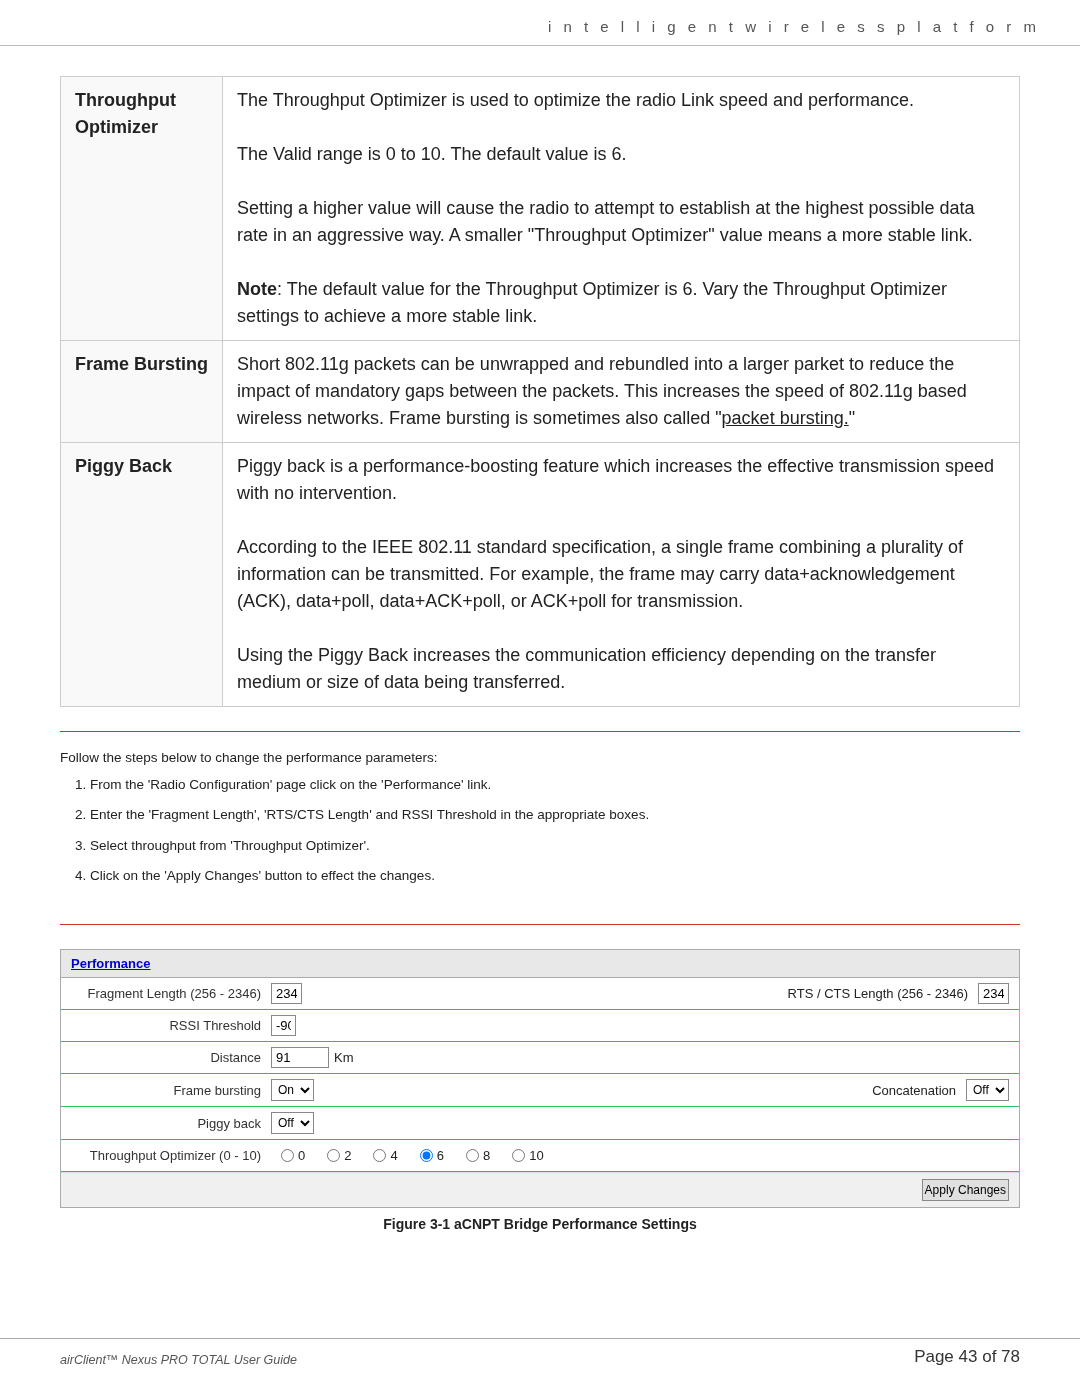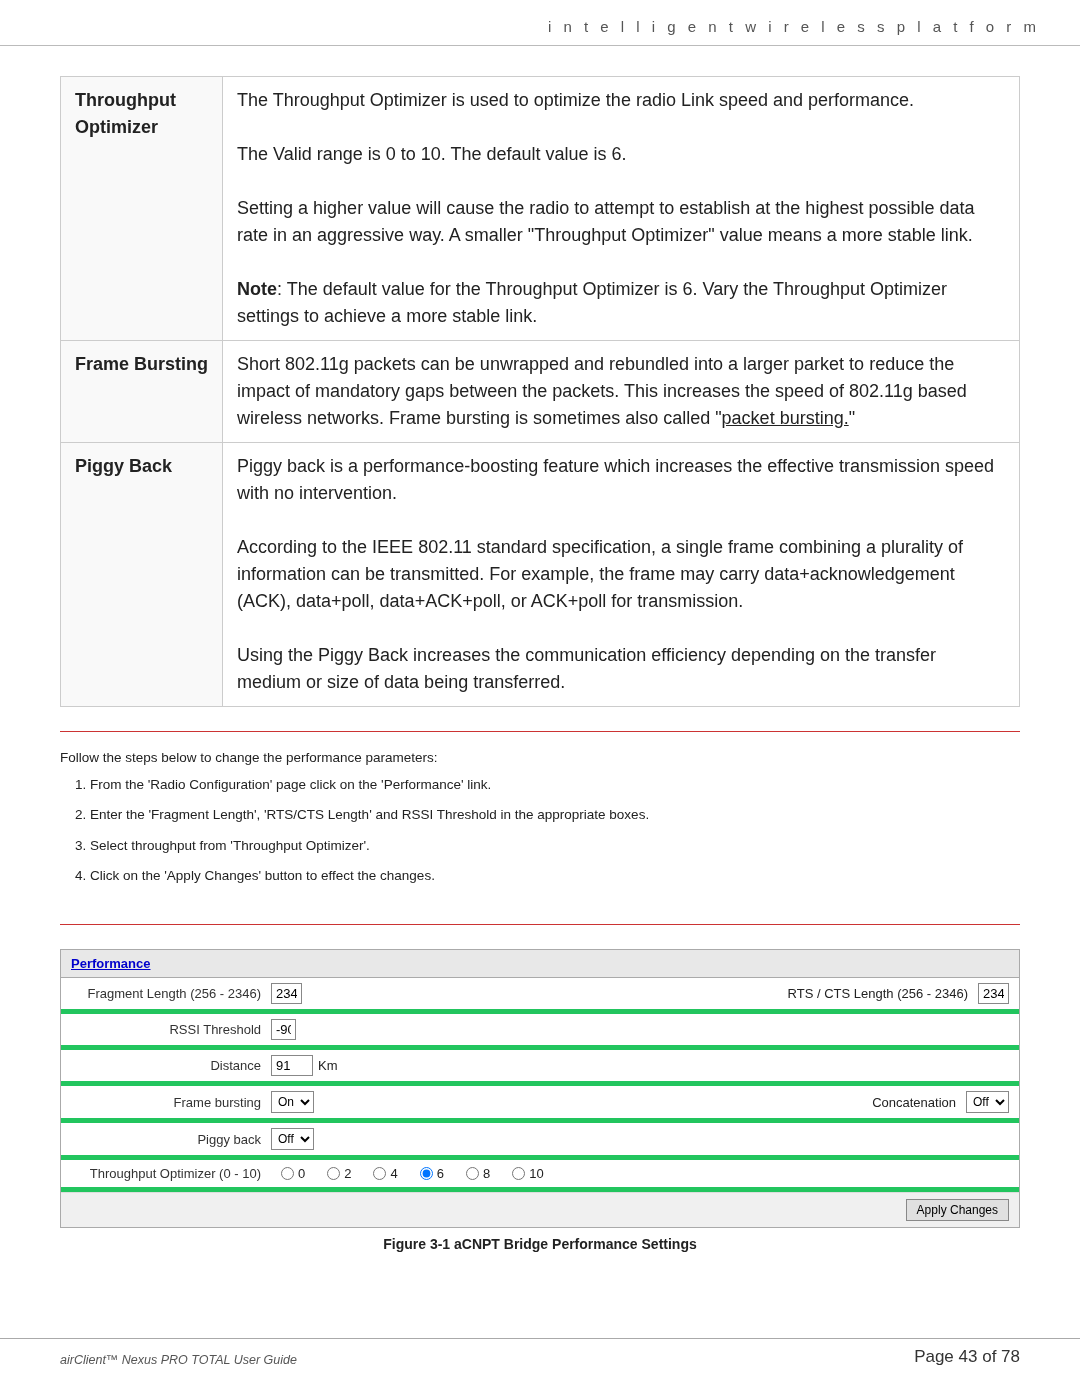--- a/index.html
+++ b/index.html
@@ -90,21 +90,21 @@
     }
     .perf-header a {
       color: #0000cc;
       text-decoration: underline;
       font-weight: bold;
       font-size: 13px;
     }
     .perf-row {
       display: flex;
       align-items: center;
-      border-bottom: 5px solid #22c55e;
+      border-bottom: 1px solid #22c55e;
       padding: 5px 10px;
       min-height: 32px;
     }
     .perf-row:last-child {
       border-bottom: none;
     }
     .perf-label {
       text-align: right;
       min-width: 200px;
       padding-right: 10px;
@@ -160,21 +160,21 @@
     .apply-row {
       display: flex;
       justify-content: flex-end;
       padding: 6px 10px;
       border-top: 1px solid #ddd;
       background: #f0f0f0;
     }
     .apply-btn {
       background: #e0e0e0;
       border: 1px solid #888;
-      padding: 3px 10px;
+      padding: 3px 2px;
       font-size: 12px;
       cursor: pointer;
     }
 
     
     .fig-caption {
       text-align: center;
       font-size: 14px;
       font-weight: bold;
       margin-top: 8px;
@@ -280,21 +280,21 @@
       </div>
     </div>
 
     <div class="perf-row">
       <span class="perf-label">RSSI Threshold</span>
       <input class="perf-input" type="text" style="width: 25px;" value="-90">
     </div>
 
     <div class="perf-row">
       <span class="perf-label">Distance</span>
-      <input class="perf-input" type="text" style="width: 42px;" value="91">
+      <input class="perf-input" type="text" style="width: 58px;" value="91">
       <span class="perf-unit">Km</span>
     </div>
 
     <div class="perf-row">
       <span class="perf-label">Frame bursting</span>
       <select class="perf-select">
         <option>On</option>
         <option>Off</option>
       </select>
       <div class="perf-right">

